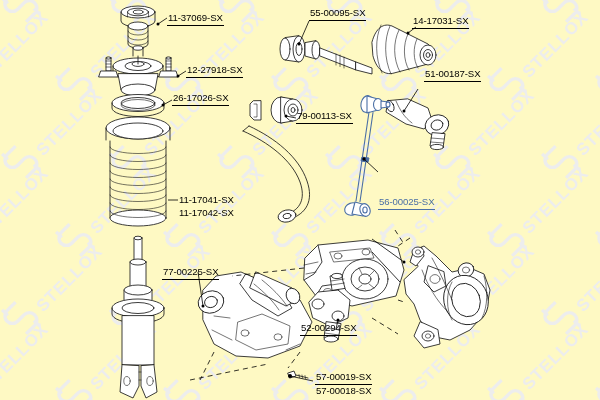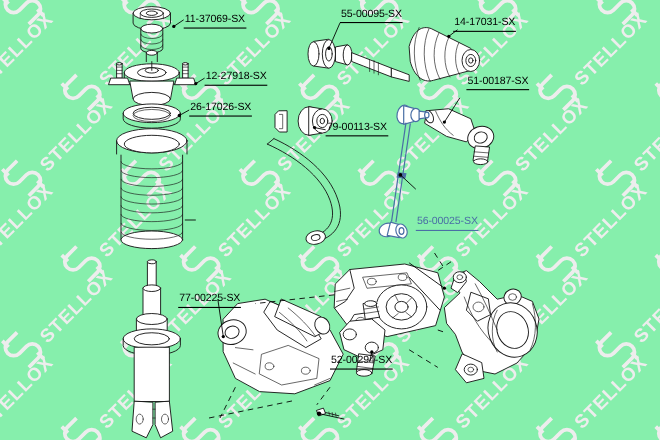--- a/index.html
+++ b/index.html
@@ -7,21 +7,21 @@
   body{
     width:600px;height:400px;
     background:#ffffff;
     font-family:"Liberation Sans", sans-serif;
     overflow:hidden;
     position:relative;
   }
   #stage{
     position:relative;
     width:600px;height:400px;
-    background:#86efac;
+    background:#fef9c3;
   }
   #watermark-layer,#diagram-layer,#label-layer{
     position:absolute;left:0;top:0;width:600px;height:400px;
   }
   #watermark-layer{z-index:1;}
   #diagram-layer{z-index:2;}
   #label-layer{z-index:3;}
 
   .wm-text{
     font-family:"Liberation Sans", sans-serif;
@@ -484,20 +484,24 @@
     </div>
 
     <div class="callout" style="left:186px; top:64px;">
       <span class="txt">12-27918-SX</span>
     </div>
 
     <div class="callout" style="left:172px; top:92px;">
       <span class="txt">26-17026-SX</span>
     </div>
 
+    <div class="callout no-rule" style="left:178px; top:194px;">
+      <span class="txt">11-17041-SX</span>
+      <span class="txt">11-17042-SX</span>
+    </div>
 
     <div class="callout" style="left:162px; top:266px;">
       <span class="txt">77-00225-SX</span>
     </div>
 
     <div class="callout" style="left:309px; top:7px;">
       <span class="txt">55-00095-SX</span>
     </div>
 
     <div class="callout" style="left:296px; top:110px;">
@@ -514,15 +518,19 @@
 
     <div class="callout" style="left:378px; top:196px; color:#4a6fa5;">
       <span class="txt" style="border-bottom-color:#4a6fa5;">56-00025-SX</span>
     </div>
 
 
     <div class="callout" style="left:300px; top:322px;">
       <span class="txt">52-00294-SX</span>
     </div>
 
+    <div class="callout no-rule" style="left:315px; top:371px;">
+      <span class="txt" style="border-bottom:1px solid #000;">57-00019-SX</span>
+      <span class="txt">57-00018-SX</span>
+    </div>
 
   </div>
 </div>
 
 </body></html>

